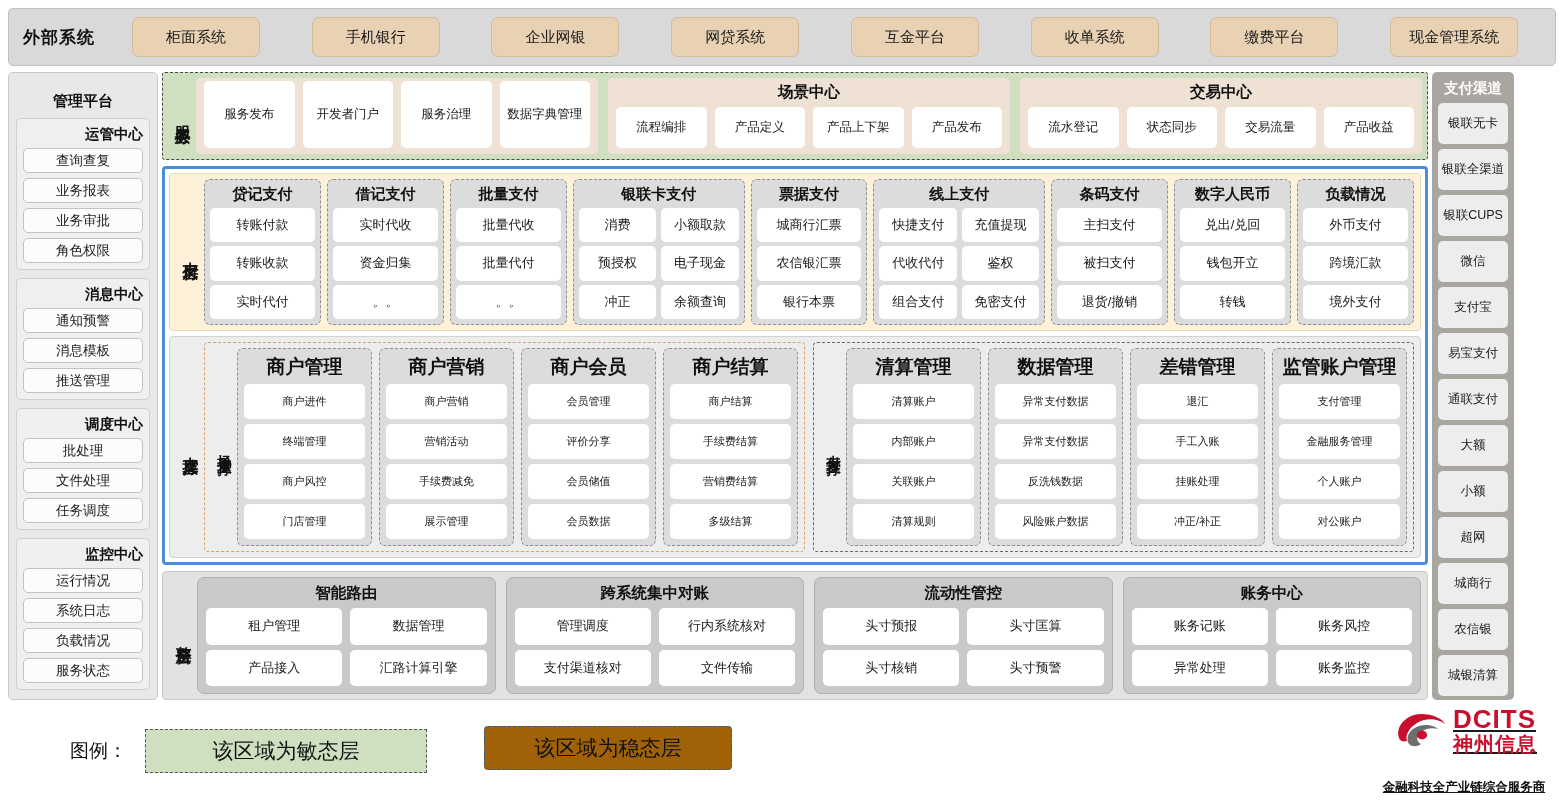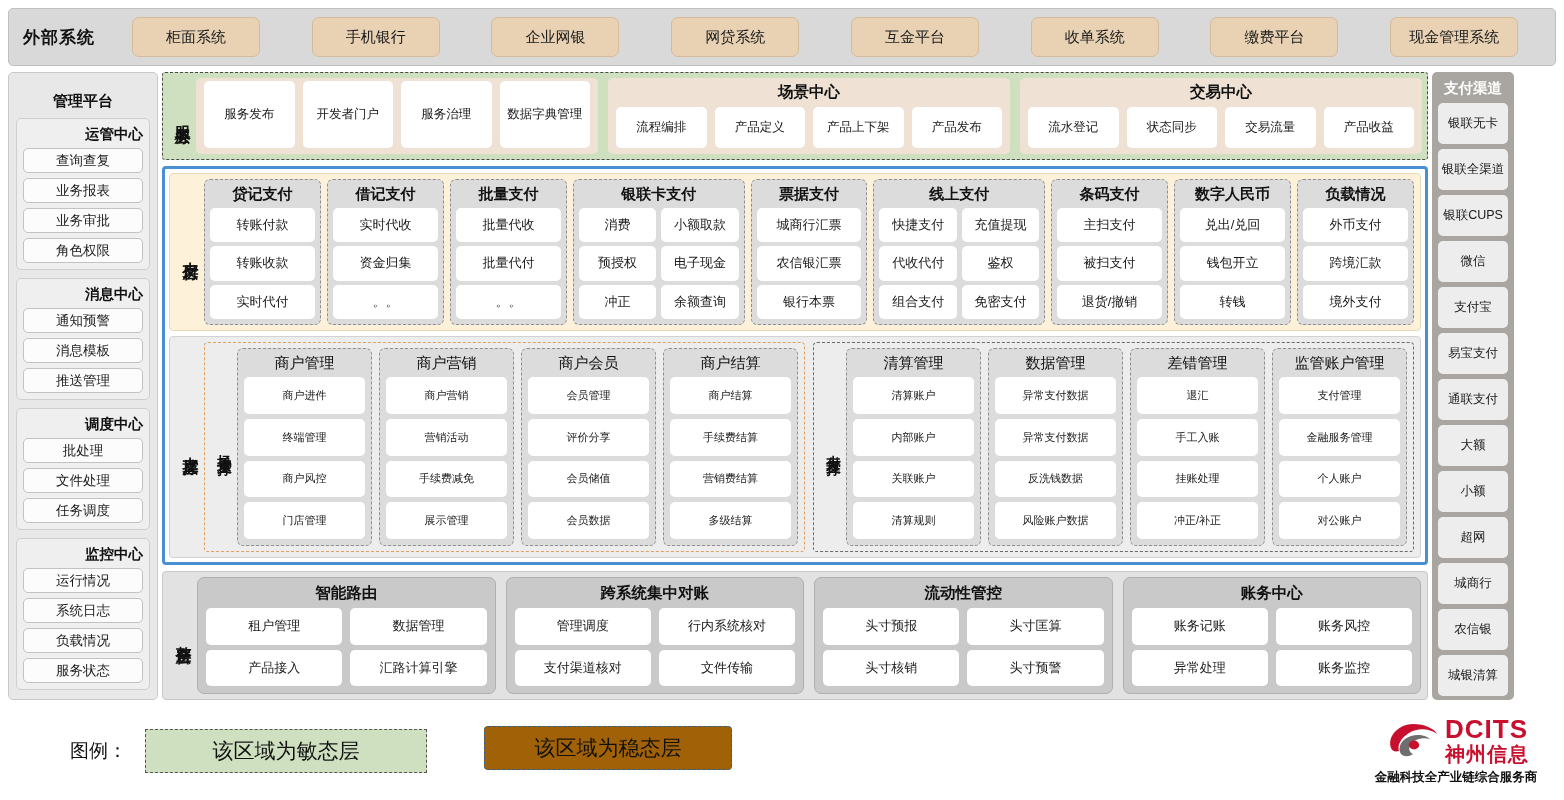--- a/index.html
+++ b/index.html
@@ -153,21 +153,21 @@
     width:26px; flex:0 0 26px; display:flex; align-items:center; justify-content:center;
     font-size:14.5px; font-weight:bold; color:#111;
     writing-mode:vertical-rl; text-orientation:upright; letter-spacing:2px;
   }
   .supcols { display:flex; flex:1; gap:7px; }
   .supcol {
     flex:1; background:#dcdcdc; border:1px dashed #8f8f8f; border-radius:6px;
     padding:3px 6px 6px 6px; display:flex; flex-direction:column;
   }
   .supcol .bhead {
-    text-align:center; font-size:15px; font-weight:normal; color:#111;
+    text-align:center; font-size:19px; font-weight:bold; color:#111;
     padding:2px 0 4px 0; white-space:nowrap;
   }
   .supitems { display:flex; flex-direction:column; gap:5px; flex:1; }
   .schip {
     background:#ffffff; border-radius:5px; flex:1;
     display:flex; align-items:center; justify-content:center;
     font-size:11px; color:#1a1a1a; white-space:nowrap;
   }
 
   
@@ -200,22 +200,22 @@
   .legchip {
     height:44px; min-width:282px; padding:0 18px;
     display:flex; align-items:center; justify-content:center;
     font-size:21px; color:#111; white-space:nowrap;
   }
   .legchip.agile { background:#cfe0c0; border:1px dashed #555; }
   .legchip.stable{ background:#a16207; border:1px dashed #2a5f96; min-width:248px;margin-left:39px; }
 
   
   .logo {
-    position:absolute; right:8px; top:706px; width:200px; height:90px;
-    display:flex; flex-direction:column; align-items:center; justify-content:center;
+    position:absolute; right:0; top:706px; width:200px; height:90px;
+    display:flex; flex-direction:column; align-items:center; justify-content:space-between;text-decoration:underline;
   }
   .logorow { display:flex; align-items:center; gap:6px; }
   .logomark { width:56px; height:44px; flex:0 0 56px; }
   .logotext { display:flex; flex-direction:column; line-height:1; }
   .logotext .en {
     font-size:26px; font-weight:bold; color:#c8102e; letter-spacing:1px;
     font-family:"Liberation Sans","DejaVu Sans",sans-serif;
   }
   .logotext .cn { font-size:20px; font-weight:bold; color:#c8102e; letter-spacing:1px; margin-top:2px;}
   .logoslogan { font-size:12.5px; font-weight:bold; color:#111; margin-top:5px; white-space:nowrap; }

